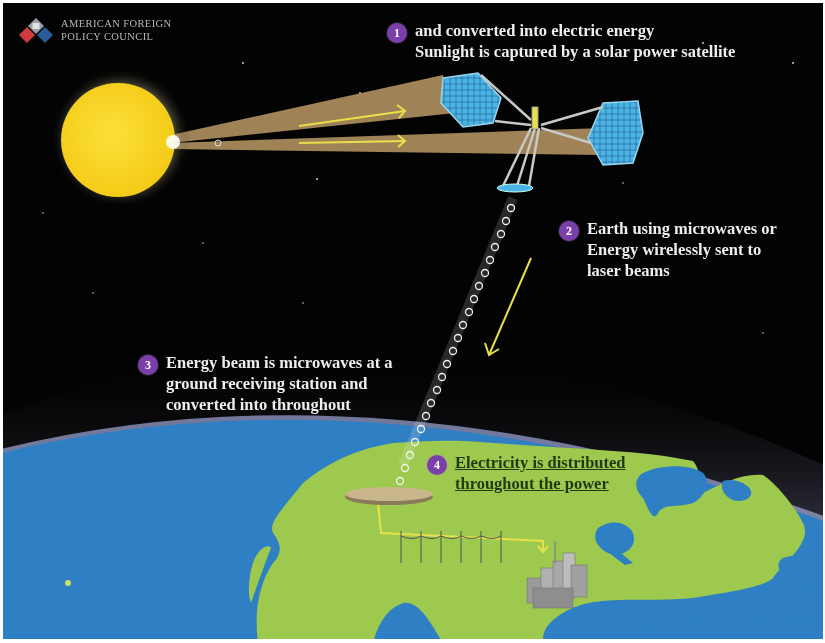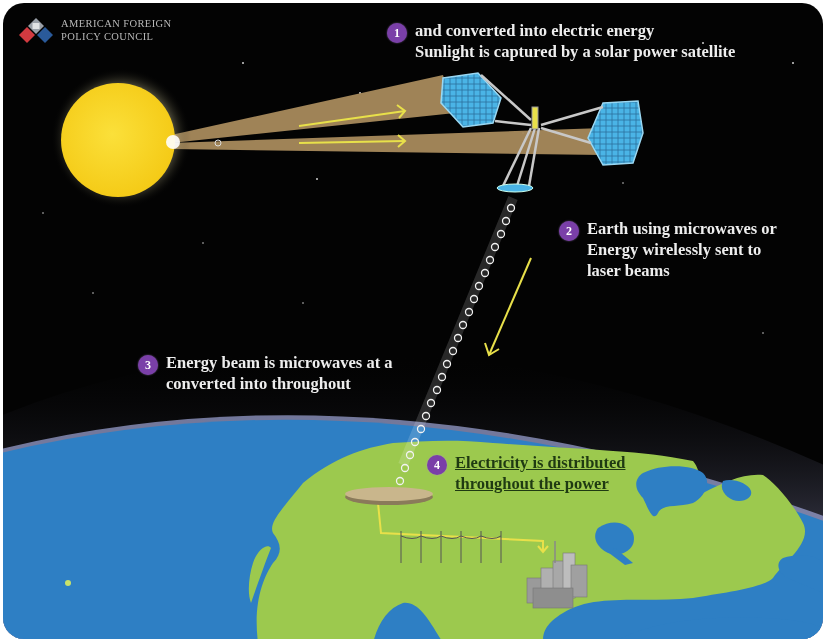--- a/index.html
+++ b/index.html
@@ -1,17 +1,17 @@
 <!DOCTYPE html>
 <html><head>
 <meta charset="utf-8">
 <style>
   html, body { margin:0; padding:0; background:#fff; }
   #canvas { position:relative; width:825px; height:643px; overflow:hidden; background:#fff; }
-  #scene { position:absolute; left:3px; top:3px; width:820px; height:636px; background:#030303; overflow:hidden;border-radius:21px; }
+  #scene { position:absolute; left:3px; top:3px; width:820px; height:636px; background:#030303; overflow:hidden; }
   svg.bg { position:absolute; left:0; top:0; }
   .logo { position:absolute; left:16px; top:14px; display:flex; align-items:center; }
   .logo-text { color:#b8b8b8; font-family:"Liberation Serif","DejaVu Serif",serif; font-size:10.5px; line-height:13px; letter-spacing:0.4px; margin-left:8px; }
   .step { position:absolute; display:flex; align-items:flex-start; }
   .badge { flex:none; width:20px; height:20px; border-radius:50%; background:#7a3fa8; color:#fff;
            font-family:"Liberation Serif","DejaVu Serif",serif; font-size:12px; font-weight:bold;
            display:flex; align-items:center; justify-content:center; margin-right:8px; margin-top:3px; box-shadow:0 0 2px rgba(180,140,220,0.6); }
   .step-text { font-family:"Liberation Serif","DejaVu Serif",serif; font-weight:bold; font-size:16.5px; line-height:21px; color:#eeeeee; }
   .step-text.dark { color:#1f3a12;text-decoration:underline; }
 </style>
@@ -191,20 +191,21 @@
       <div>Earth using microwaves or</div>
       <div>Energy wirelessly sent to</div>
       <div>laser beams</div>
     </div>
   </div>
 
   <div class="step" style="left:135px; top:349px;">
     <div class="badge">3</div>
     <div class="step-text">
       <div>Energy beam is microwaves at a</div>
+      <div>ground receiving station and</div>
       <div>converted into throughout</div>
     </div>
   </div>
 
   <div class="step" style="left:424px; top:449px;">
     <div class="badge">4</div>
     <div class="step-text dark">
       <div>Electricity is distributed</div>
       <div>throughout the power</div>
     </div>

